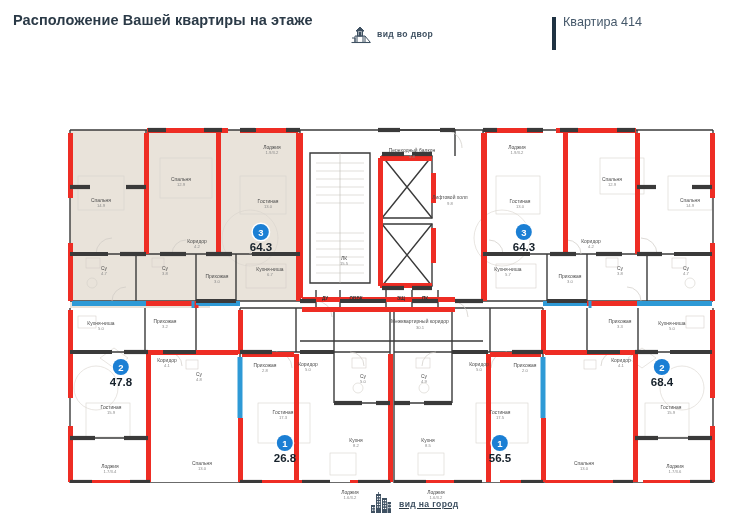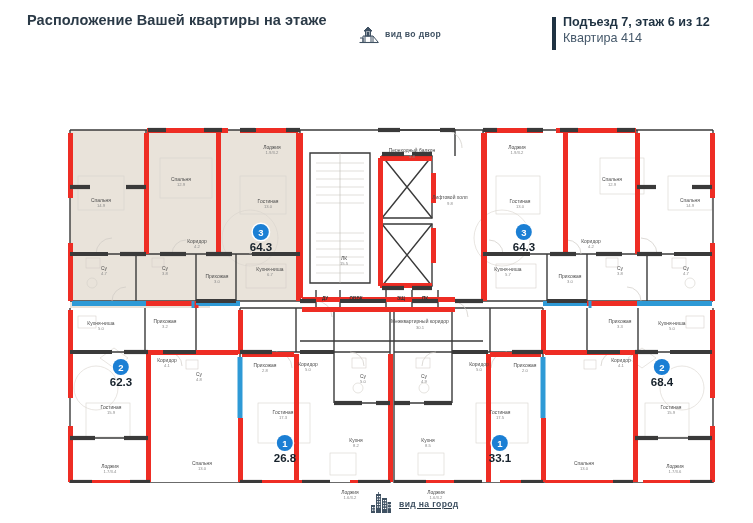--- a/index.html
+++ b/index.html
@@ -9,30 +9,30 @@
     background:#ffffff;
     font-family:"Liberation Sans", sans-serif;
     color:#2d3a45;
     overflow:hidden;
     position:relative;
   }
 
   
   #header { position:absolute; left:0; top:0; width:753px; height:58px; }
   #page-title {
-    position:absolute; left:27px; top:12px;
+    position:absolute; left:13px; top:12px;
     font-size:14.5px; font-weight:700; color:#2b3a47;
     letter-spacing:.1px; white-space:nowrap;
   }
   .view-tag { position:absolute; display:flex; align-items:center; gap:5px; }
   .view-tag .vt-label {
     font-size:8.6px; font-weight:700; color:#3f5162;
     letter-spacing:.35px; text-transform:lowercase;
   }
-  #view-yard { left:358px; top:24px;justify-content:center; }
+  #view-yard { left:350px; top:24px;justify-content:center; }
   #view-city { left:368px; top:492px;text-decoration:underline; }
 
   #apt-header { position:absolute; left:552px; top:14px; }
   #apt-header .bar {
     position:absolute; left:0; top:3px; width:4px; height:33px; background:#1f3242;
   }
   #apt-entrance {
     margin-left:11px; font-size:12.6px; font-weight:700; color:#1f3242;
     line-height:16px; white-space:nowrap;
   }
@@ -88,21 +88,20 @@
         <path d="M15 12 L20 18 L20 18.5"></path>
         <path d="M1.5 18.5 L20.5 18.5" stroke-width="1.1"></path>
         <path d="M2 14 L5 14 L5 18"></path>
       </g>
     </svg>
     <span class="vt-label">вид во двор</span>
   </div>
 
   <div id="apt-header">
     <div class="bar"></div>
-    <div id="apt-entrance">Подъезд 7, этаж 6 из 12</div>
     <div id="apt-number">Квартира 414</div>
   </div>
 </div>
 
 <div class="view-tag" id="view-city">
   <svg width="26" height="24" viewBox="0 0 26 24">
     <g fill="#3f5162">
       <rect x="8" y="2" width="5" height="19"></rect>
       <rect x="14" y="6" width="5" height="15"></rect>
       <rect x="3" y="13" width="4" height="8"></rect>
@@ -643,28 +642,28 @@
       <div class="apt-badge" style="left: 261px; top: 166px;">
         <div class="circle" style="background: rgb(27, 127, 212);">3</div>
         <div class="area">64.3</div>
       </div>
       <div class="apt-badge" style="left: 524px; top: 166px;">
         <div class="circle" style="background: rgb(27, 127, 212);">3</div>
         <div class="area">64.3</div>
       </div>
       <div class="apt-badge" style="left: 121px; top: 301px;">
         <div class="circle" style="background: rgb(27, 127, 212);">2</div>
-        <div class="area">62.3</div>
+        <div class="area">47.8</div>
       </div>
       <div class="apt-badge" style="left: 662px; top: 301px;">
         <div class="circle" style="background: rgb(27, 127, 212);">2</div>
         <div class="area">68.4</div>
       </div>
       <div class="apt-badge" style="left: 285px; top: 377px;">
         <div class="circle" style="background: rgb(27, 127, 212);">1</div>
         <div class="area">26.8</div>
       </div>
       <div class="apt-badge" style="left: 500px; top: 377px;">
         <div class="circle" style="background: rgb(27, 127, 212);">1</div>
-        <div class="area">33.1</div>
+        <div class="area">56.5</div>
       </div>
     </div>
 </div>
 
 </body></html>

